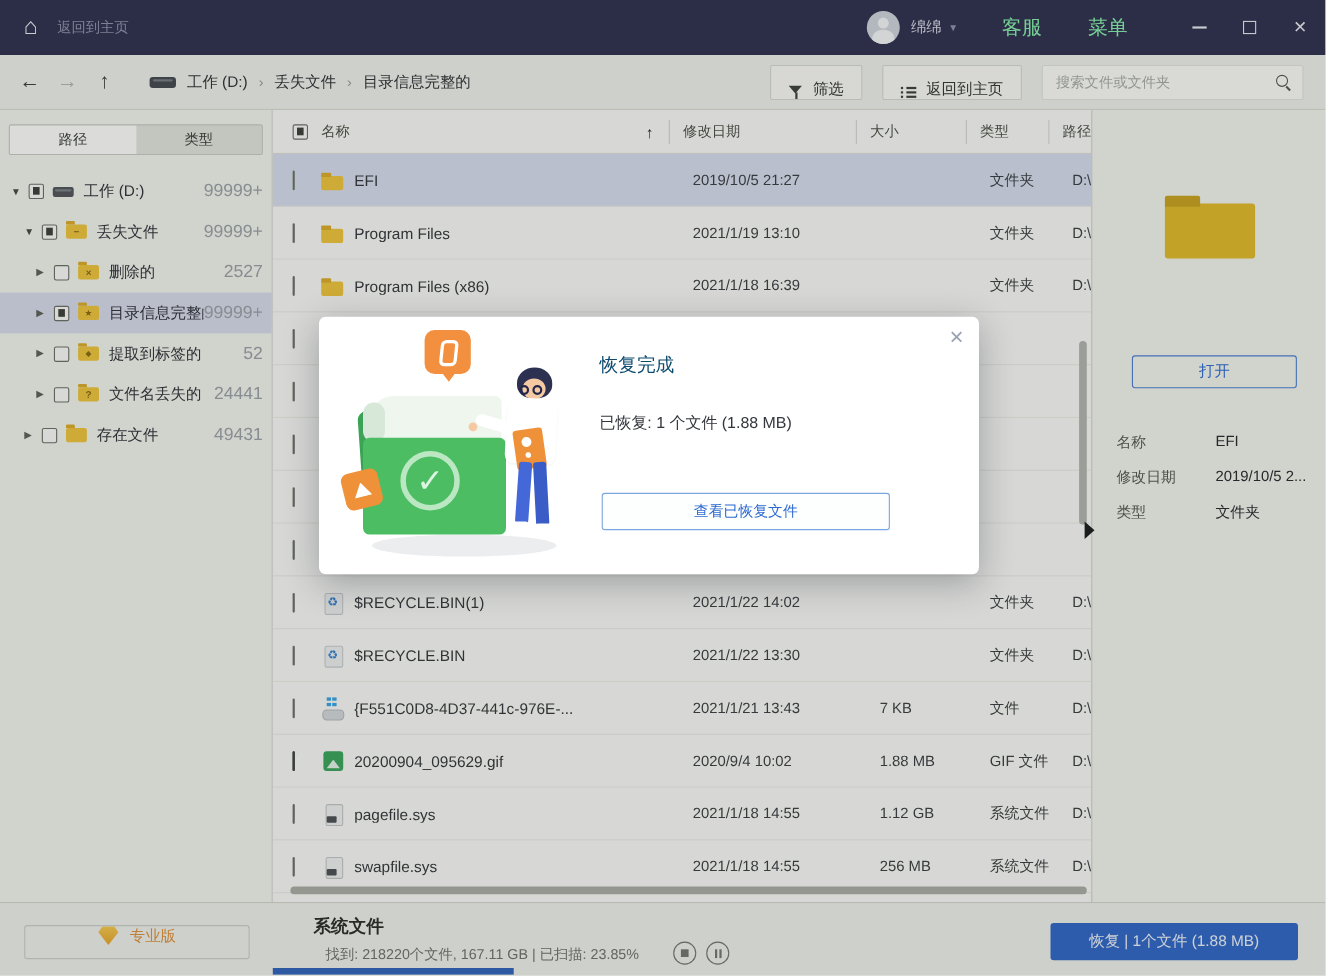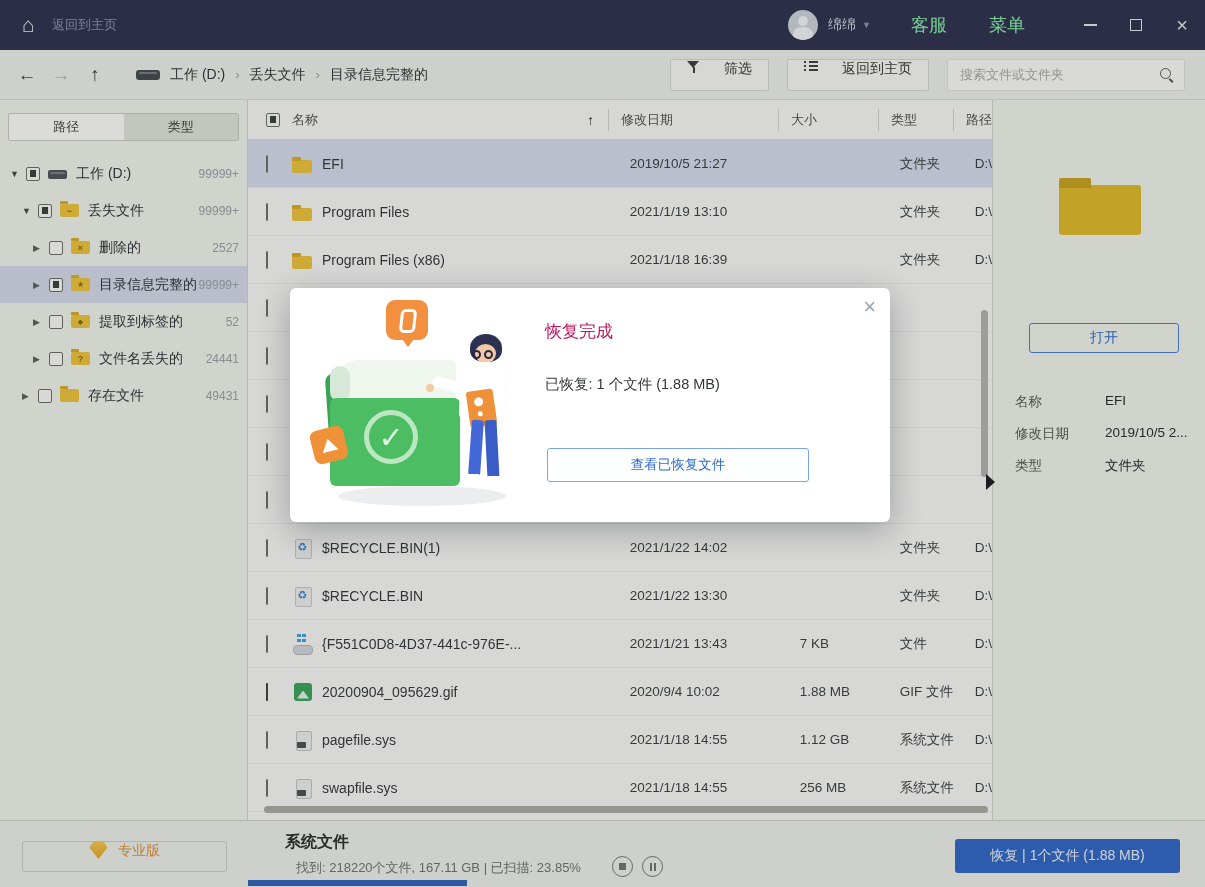--- a/index.html
+++ b/index.html
@@ -33,21 +33,21 @@
   .nav-arrow { font-size:19px; color:#3c4038; width:34px; text-align:center; cursor:pointer; }
   .nav-arrow.disabled { color:#b3b6af; }
   .nav-back::before { content:"←"; } .nav-fwd::before { content:"→"; } .nav-up::before { content:"↑"; }
   .crumbs { display:flex; align-items:center; margin-left:24px; gap:10px; }
   .crumb-drive { width:24px; height:10px; background:#43474f; border-radius:3px; position:relative; }
   .crumb-drive::after { content:""; position:absolute; left:3px; top:2px; right:3px; height:2px; background:#767b85; border-radius:1px; }
   .crumb { font-size:14px; color:#2f3237; cursor:pointer; }
   .crumb-sep { color:#9a9d97; font-size:13px; }
   .crumb-sep::before { content:"›"; }
   .toolbar-right { margin-left:auto; display:flex; align-items:center; gap:18px; margin-right:20px; }
-  .tb-btn { display:flex; align-items:flex-start; gap:24px; height:32px; padding:0 16px; background:#fafaf8; border:1px solid #d7d9d2; border-radius:2px; cursor:pointer; font-size:14px; color:#33362f; }
+  .tb-btn { display:flex; align-items:flex-end; gap:9px; height:32px; padding:0 16px; background:#fafaf8; border:1px solid #d7d9d2; border-radius:2px; cursor:pointer; font-size:14px; color:#33362f; }
   .funnel { position:relative; width:13px; height:13px; }
   .funnel::before { content:""; position:absolute; left:0; top:1px; border-left:6.5px solid transparent; border-right:6.5px solid transparent; border-top:7px solid #3c3f3a; }
   .funnel::after { content:""; position:absolute; left:5.5px; top:7px; width:2.5px; height:6px; background:#3c3f3a; }
   .listico { position:relative; width:14px; height:12px; }
   .listico::before { content:""; position:absolute; left:0; top:1px; width:2px; height:2px; background:#3c3f3a; box-shadow:0 4px 0 #3c3f3a, 0 8px 0 #3c3f3a; }
   .listico::after { content:""; position:absolute; left:5px; top:1px; width:9px; height:2px; background:#3c3f3a; box-shadow:0 4px 0 #3c3f3a, 0 8px 0 #3c3f3a; }
   .searchbox { position:relative; width:238px; height:32px; }
   .searchbox input { width:100%; height:100%; border:1px solid #e2e4de; background:#fdfdfb; border-radius:2px; padding:0 34px 0 12px; font-size:13px; color:#444; font-family:inherit; outline:none; }
   .searchbox input::placeholder { color:#a8aba4; }
   .mag { position:absolute; right:10px; top:8px; width:16px; height:16px; }
@@ -77,21 +77,21 @@
   .ticon[data-icon^="folder"]::before { content:""; position:absolute; top:-3px; left:0; width:8px; height:3px; background:#dcab28; border-radius:1px 1px 0 0; }
   .ticon::after { position:absolute; inset:0; display:flex; align-items:center; justify-content:center; font-weight:bold; font-size:9px; color:#8a6a15; }
   .ticon[data-icon="folder-minus"]::after { content:"−"; }
   .ticon[data-icon="folder-trash"]::after { content:"×"; }
   .ticon[data-icon="folder-star"]::after { content:"★"; font-size:8px; }
   .ticon[data-icon="folder-tag"]::after { content:"◆"; font-size:7px; }
   .ticon[data-icon="folder-question"]::after { content:"?"; }
   .ticon[data-icon="drive"] { background:#50545c; height:9px; margin-top:2px; border-radius:2px; }
   .ticon[data-icon="drive"]::after { content:""; position:absolute; left:2px; top:2px; right:2px; height:2px; background:#7b8089; border-radius:1px; }
   .tlabel { font-size:14px; color:#2e3138; flex:1 1 auto; white-space:nowrap; overflow:hidden; }
-  .tcount { font-size:12px; color:#9ba0a8; flex:none; }
+  .tcount { font-size:16px; color:#9ba0a8; flex:none; }
 
   
   .filetable { position:absolute; left:248px; top:100px; width:744px; bottom:67px; background:#fbfbf9; overflow:hidden; }
   .trow { display:grid; grid-template-columns:18px 26px 30px 1fr 170px 100px 75px auto; align-items:center; }
   .thead { height:40px; border-bottom:1px solid #dcded8; font-size:13px; color:#4b4e48; }
   .thead .hcell { display:flex; align-items:center; height:22px; }
   .hname { display:flex; align-items:center; justify-content:space-between; grid-column:3/5; padding-right:14px; }
   .sortarrow { font-weight:bold; color:#1c1e1a; font-size:14px; }
   .sortarrow::before { content:"↑"; }
   .hsep { border-left:1px solid #d4d6d0; padding-left:12px !important; }
@@ -136,21 +136,21 @@
   .stop-ico { width:7px; height:7px; background:#70756f; }
   .pause-ico { width:2px; height:8px; background:#70756f; }
   .recover-btn { position:absolute; right:25px; top:18px; width:225px; height:34px; background:#2f66c8; border:none; border-radius:3px; color:#eef2fb; font-size:14px; font-family:inherit; cursor:pointer; }
   .progress { position:absolute; left:248px; bottom:1px; width:219px; height:6px; background:#2e62bd; }
 
   
   .dim { position:absolute; inset:0; background:rgba(42,46,36,0.17); z-index:50; }
   .modal { position:absolute; left:290px; top:288px; width:600px; height:234px; background:#ffffff; border-radius:6px; box-shadow:0 8px 32px rgba(20,24,40,0.3); z-index:60; }
   .modal-close { position:absolute; right:14px; top:6px; font-size:22px; color:#99a2b2; cursor:pointer; }
   .modal-close::before { content:"×"; }
-  .modal-title { position:absolute; left:255px; top:32px; font-size:17px; color:#be185d; }
+  .modal-title { position:absolute; left:255px; top:32px; font-size:17px; color:#0c4a6e; }
   .modal-msg { position:absolute; left:255px; top:87px; font-size:14.5px; color:#33363c; }
   .view-btn { position:absolute; left:257px; top:160px; width:262px; height:34px; background:#fdfefe; border:1px solid #7aa6e0; border-radius:3px; color:#2e6bd0; font-size:13.5px; font-family:inherit; cursor:pointer; }
 
   
   .illu { position:absolute; left:30px; top:10px; width:220px; height:212px; }
   .ground { position:absolute; left:18px; bottom:4px; width:168px; height:20px; background:#ecedef; border-radius:50%; }
   .bubble { position:absolute; left:66px; top:2px; width:42px; height:40px; background:#f29040; border-radius:9px; }
   .bubble::before { content:""; position:absolute; left:16px; bottom:-7px; border-left:6px solid transparent; border-right:6px solid transparent; border-top:8px solid #f29040; }
   .bubble::after { content:""; position:absolute; left:14px; top:9px; width:10px; height:18px; border:3.5px solid #ffffff; border-radius:5px; transform:skewX(-6deg); }
   .fold-back { position:absolute; left:8px; top:72px; width:120px; height:98px; background:#3aa355; border-radius:8px; transform:rotate(-4deg); }

